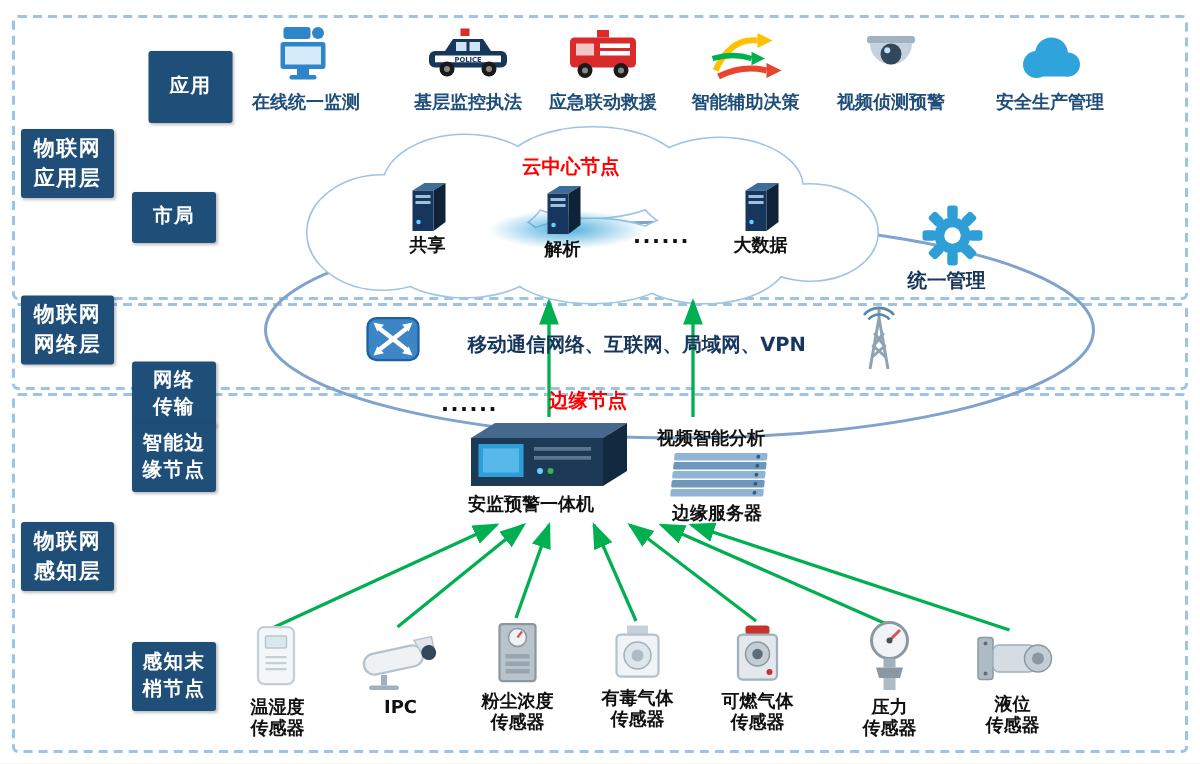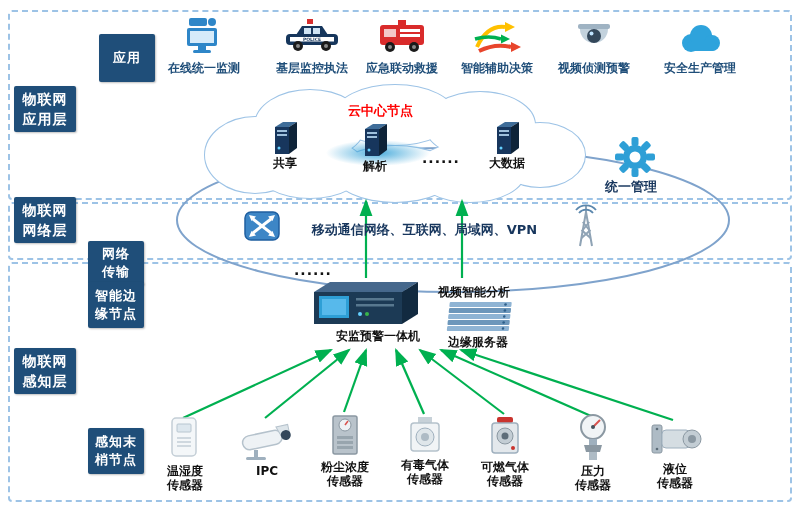--- a/index.html
+++ b/index.html
@@ -90,20 +90,23 @@
     <span>网络层</span>
   </div>
   <div class="abs z2 navy-box side-label" style="left:14px;top:348px;width:62px;height:46px;">
     <span>物联网</span>
     <span>感知层</span>
   </div>
 
   <div class="abs z2 navy-box stage-label" style="left:88px;top:34px;width:56px;height:48px;margin-left:11px;">
     <span>应用</span>
   </div>
+  <div class="abs z2 navy-box stage-label" style="left:88px;top:128px;width:56px;height:34px;">
+    <span>市局</span>
+  </div>
   <div class="abs z2 navy-box stage-label" style="left:88px;top:206px;width:56px;height:44px;margin-top:35px;">
     <span>网络</span>
     <span>传输</span>
   </div>
   <div class="abs z2 navy-box stage-label" style="left:88px;top:282px;width:56px;height:46px;">
     <span>智能边</span>
     <span>缘节点</span>
   </div>
   <div class="abs z2 navy-box stage-label" style="left:88px;top:428px;width:56px;height:46px;">
     <span>感知末</span>
@@ -270,35 +273,36 @@
         <line x1="20" y1="8" x2="20" y2="2"></line>
       </g>
       <g stroke="#5b87ad" stroke-width="1.8" fill="none">
         <path d="M13 9 a9 9 0 0 1 14 0"></path>
         <path d="M10 6 a13 13 0 0 1 20 0"></path>
       </g>
     </svg>
   </div>
 
   <div class="abs z2 dots" style="left:288px;top:262px;width:50px;">......</div>
+  <div class="abs z2 red-title" style="left:366px;top:258px;width:112px;">边缘节点</div>
 
   <div class="abs z2" style="left:306px;top:278px;">
     <svg width="118" height="50" viewBox="0 0 118 50">
       <polygon points="8,14 24,4 112,4 96,14" fill="#46688c"></polygon>
       <polygon points="96,14 112,4 112,36 96,46" fill="#122a40"></polygon>
       <rect x="8" y="14" width="88" height="32" fill="#1c3a55"></rect>
       <rect x="13" y="18" width="30" height="22" fill="#2e9fd6"></rect>
       <rect x="16" y="21" width="24" height="16" fill="#7fd4ff" opacity="0.5"></rect>
       <rect x="50" y="20" width="38" height="2.5" fill="#58788f"></rect>
       <rect x="50" y="26" width="38" height="2.5" fill="#58788f"></rect>
       <circle cx="54" cy="36" r="2" fill="#64d0ff"></circle>
       <circle cx="61" cy="36" r="2" fill="#39b54a"></circle>
     </svg>
   </div>
-  <div class="abs z2 mach-label" style="left:312px;top:328px;width:132px;">安监预警一体机</div>
+  <div class="abs z2 mach-label" style="left:288px;top:328px;width:132px;">安监预警一体机</div>
 
   <div class="abs z2 mach-label" style="left:428px;top:284px;width:92px;">视频智能分析</div>
 
   <div class="abs z2" style="left:438px;top:300px;">
     <svg width="82" height="34" viewBox="0 0 82 34">
       <g transform="skewX(-6)">
         <rect x="12" y="2" width="62" height="5" rx="1" fill="#8fb4d4"></rect>
         <rect x="12" y="8" width="62" height="5" rx="1" fill="#6d97bb"></rect>
         <rect x="12" y="14" width="62" height="5" rx="1" fill="#8fb4d4"></rect>
         <rect x="12" y="20" width="62" height="5" rx="1" fill="#6d97bb"></rect>

